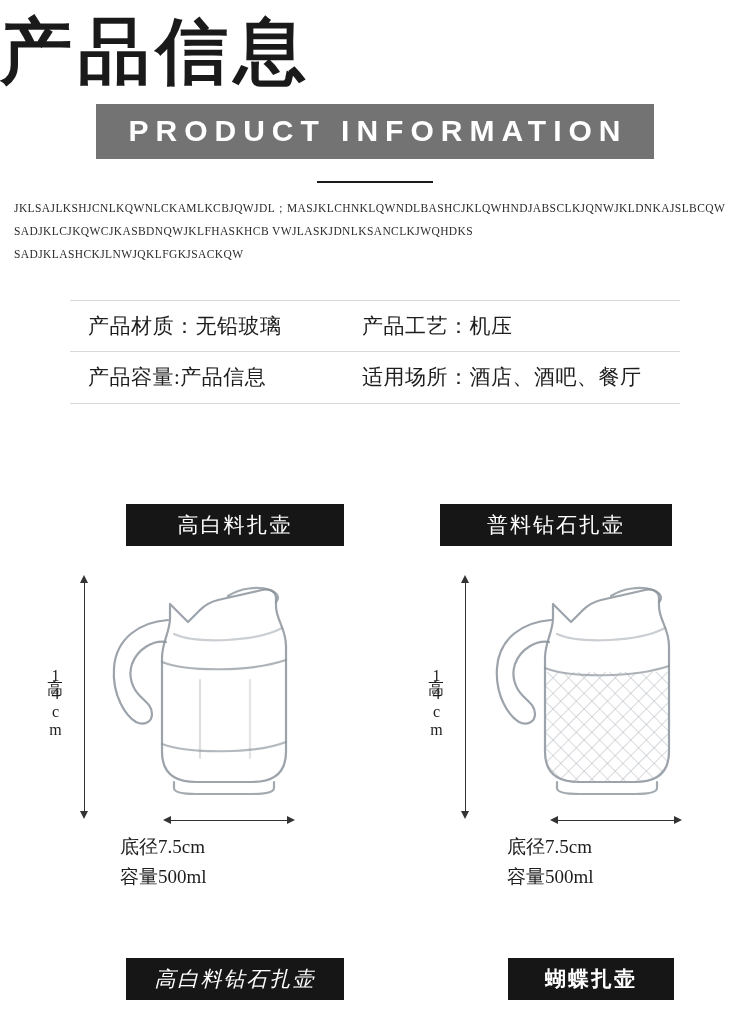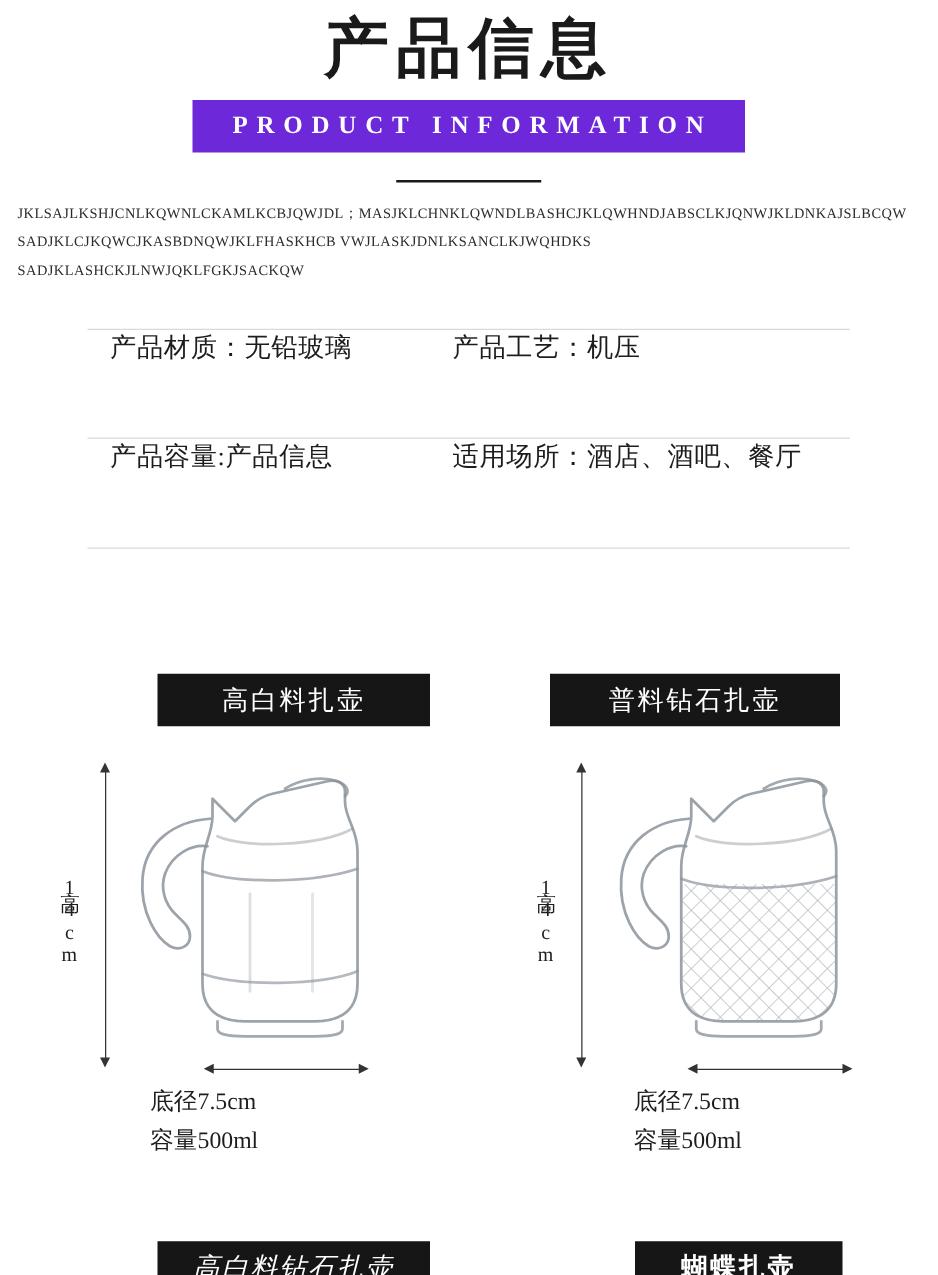--- a/index.html
+++ b/index.html
@@ -11,40 +11,40 @@
   .page {
     position: relative;
     width: 750px;
     height: 1020px;
     background: #fff;
     overflow: hidden;
   }
 
   
   .title-cn {
-    text-align: center;
+    text-align: left;
     font-family: "Liberation Sans", sans-serif;
     font-weight: bold;
-    font-size: 52px;
+    font-size: 72px;
     letter-spacing: 6px;
     color: #1a1a1a;
     padding-top: 8px;
     line-height: 1.2;
   }
   .title-en-wrap {
     display: flex;
     justify-content: center;
     margin-top: 10px;
   }
   .title-en {
-    background: #6d28d9;
+    background: #737373;
     color: #ffffff;
-    font-family: Liberation Serif, serif;
+    font-family: Liberation Sans, sans-serif;
     font-weight: bold;
-    font-size: 20px;
+    font-size: 30px;
     letter-spacing: 7px;
     padding: 8px 26px 9px 32px;
     line-height: 1.25;
   }
   .divider-line {
     width: 116px;
     height: 2px;
     background: #1a1a1a;
     margin: 22px auto 0 auto;
   }
@@ -59,21 +59,22 @@
   }
 
   
   .spec {
     width: 610px;
     margin: 34px auto 0 auto;
   }
   .spec-row {
     display: flex;
     border-bottom: 1px solid #d9d9d9;
-    height: 88px;
+    height: 52px;
+    align-items: center;
   }
   .spec-row.first { border-top: 1px solid #d9d9d9; }
   .spec-cell {
     font-size: 21px;
     color: #1d1d1d;
     letter-spacing: 0.5px;
     font-family: "Liberation Serif", serif;
   }
   .spec-cell.left  { width: 282px; padding-left: 18px; }
   .spec-cell.right { width: 328px; padding-left: 10px; }

